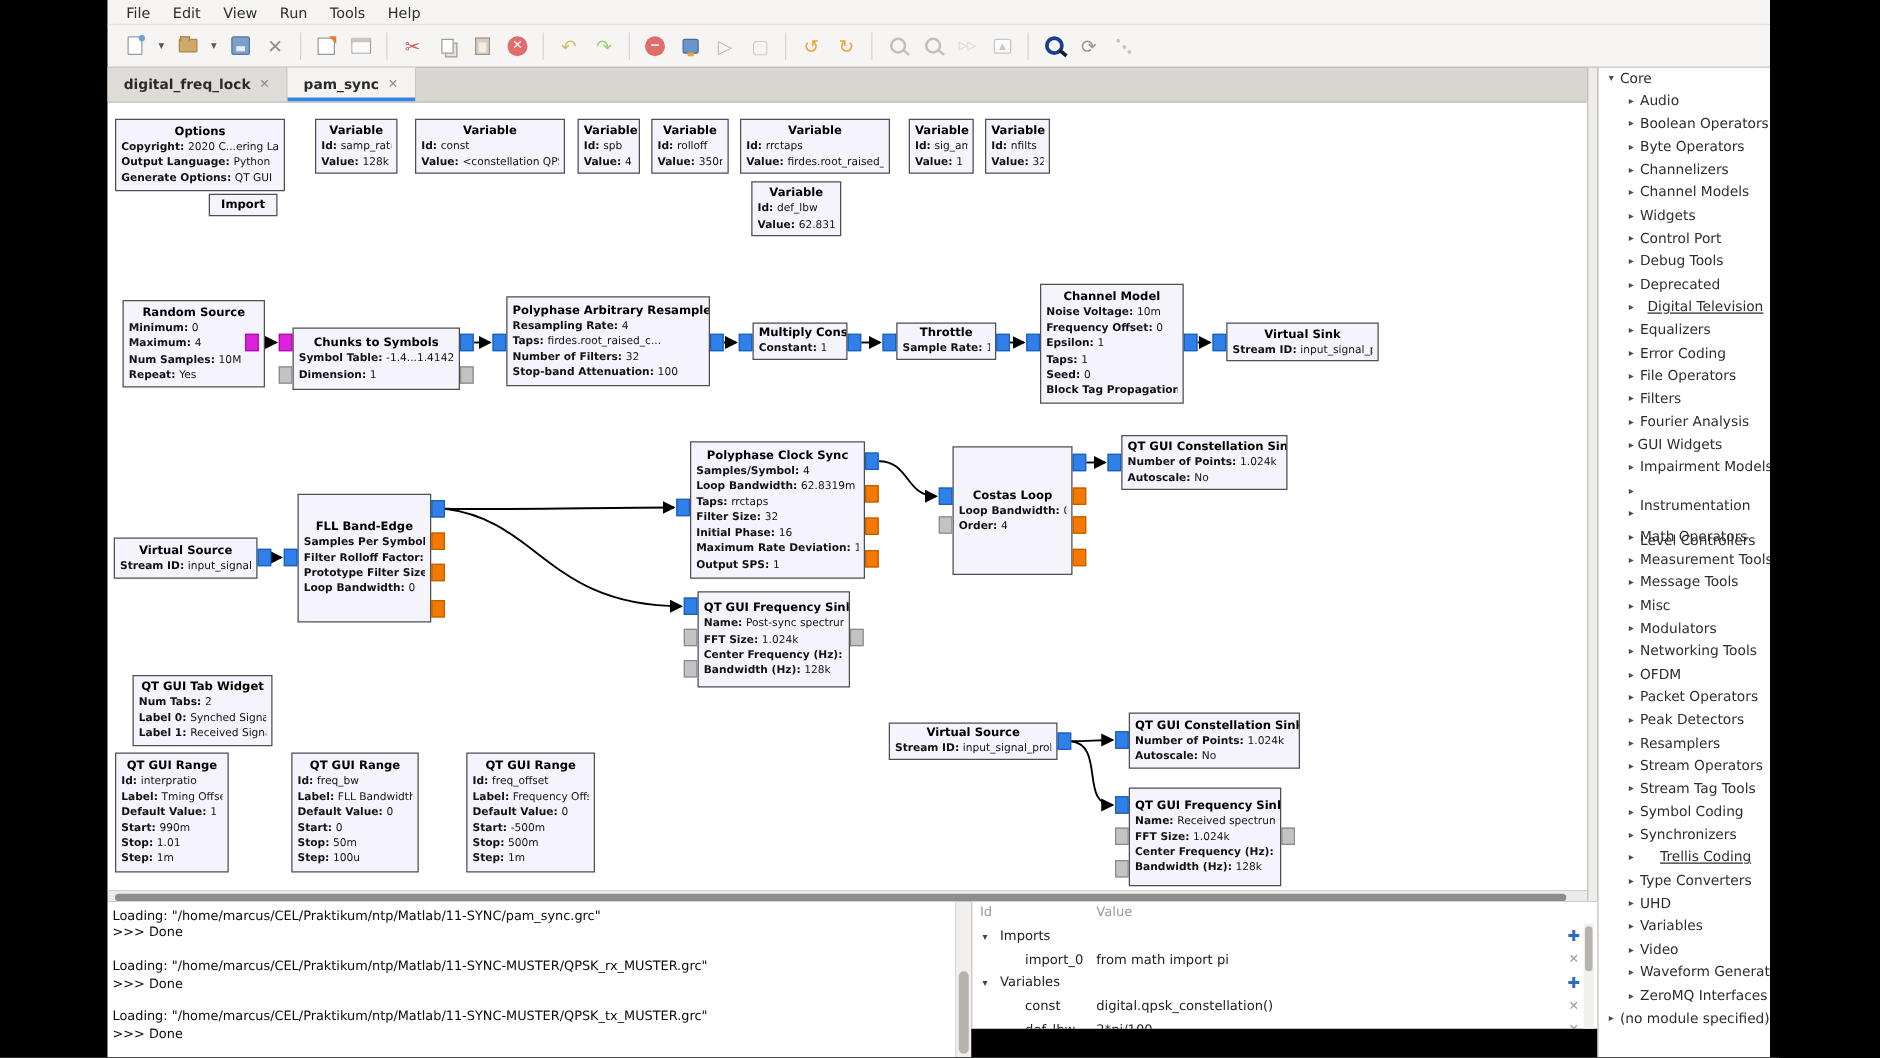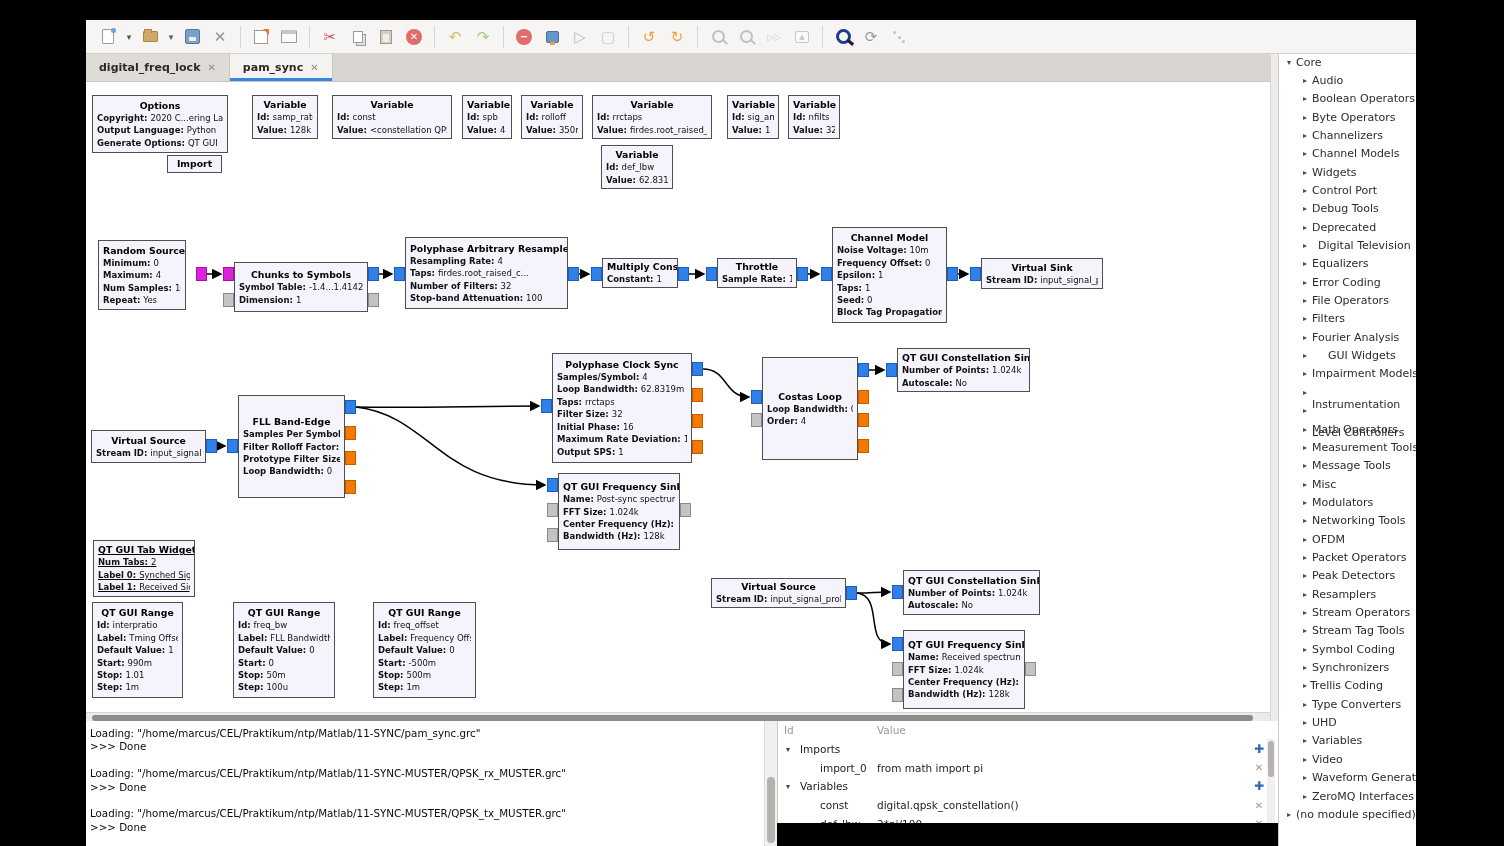--- a/index.html
+++ b/index.html
@@ -93,20 +93,28 @@
   #varpanel-sb .thumb{position:absolute;left:1px;top:2px;width:6px;height:36px;background:#b5b2af;border-radius:3px;}
   .sidebar-black{top:0;height:846px;background:#000;}
 </style>
 </head>
 <body>
 
 <div id="root">
   <div class="abs sidebar-black" style="left:0;width:86px;"></div>
   <div class="abs sidebar-black" style="left:1416px;width:88px;"></div>
 
+  <div class="abs" id="menubar">
+      <span class="menu-item">File</span>
+      <span class="menu-item">Edit</span>
+      <span class="menu-item">View</span>
+      <span class="menu-item">Run</span>
+      <span class="menu-item">Tools</span>
+      <span class="menu-item">Help</span>
+    </div>
   <div class="abs" id="toolbar">
       <span class="tbtn">
         <span class="sh sh-page"></span>
       </span>
       <span class="tbtn caret">▾</span>
       <span class="tbtn">
         <span class="sh sh-folder"></span>
       </span>
       <span class="tbtn caret">▾</span>
       <span class="tbtn">
@@ -245,21 +253,21 @@
       <div class="block" style="left: 641px; top: 13px; width: 52px; height: 44px;">
         <div class="block-title">Variable</div>
         <div class="block-param"><b>Id: </b>sig_amp</div>
         <div class="block-param"><b>Value: </b>1</div>
       </div>
       <div class="block" style="left: 702px; top: 13px; width: 52px; height: 44px;">
         <div class="block-title">Variable</div>
         <div class="block-param"><b>Id: </b>nfilts</div>
         <div class="block-param"><b>Value: </b>32</div>
       </div>
-      <div class="block" style="left: 12px; top: 158px; width: 88px; height: 70px;">
+      <div class="block" style="left: 12px; top: 158px; width: 114px; height: 70px;">
         <div class="block-title">Random Source</div>
         <div class="block-param"><b>Minimum: </b>0</div>
         <div class="block-param"><b>Maximum: </b>4</div>
         <div class="block-param"><b>Num Samples: </b>10M</div>
         <div class="block-param"><b>Repeat: </b>Yes</div>
       </div>
       <div class="port port-magenta" style="left: 110px; top: 185px;"></div>
       <div class="block" style="left: 148px; top: 180px; width: 134px; height: 50px;">
         <div class="block-title">Chunks to Symbols</div>
         <div class="block-param"><b>Symbol Table: </b>-1.4...1.41421j</div>
@@ -359,21 +367,21 @@
         <div class="block-title">QT GUI Frequency Sink</div>
         <div class="block-param"><b>Name: </b>Post-sync spectrum</div>
         <div class="block-param"><b>FFT Size: </b>1.024k</div>
         <div class="block-param"><b>Center Frequency (Hz): </b>0</div>
         <div class="block-param"><b>Bandwidth (Hz): </b>128k</div>
       </div>
       <div class="port port-blue" style="left: 461px; top: 396px;"></div>
       <div class="port port-gray" style="left: 461px; top: 421px;"></div>
       <div class="port port-gray" style="left: 461px; top: 446px;"></div>
       <div class="port port-gray" style="left: 594px; top: 421px;"></div>
-      <div class="block" style="left: 7px; top: 458px; width: 102px; height: 57px; text-decoration: underline;">
+      <div class="block" style="left: 20px; top: 458px; width: 112px; height: 57px;">
         <div class="block-title">QT GUI Tab Widget</div>
         <div class="block-param"><b>Num Tabs: </b>2</div>
         <div class="block-param"><b>Label 0: </b>Synched Signal</div>
         <div class="block-param"><b>Label 1: </b>Received Signal</div>
       </div>
       <div class="block" style="left: 6px; top: 520px; width: 91px; height: 96px;">
         <div class="block-title">QT GUI Range</div>
         <div class="block-param"><b>Id: </b>interpratio</div>
         <div class="block-param"><b>Label: </b>Tming Offset</div>
         <div class="block-param"><b>Default Value: </b>1</div>
@@ -464,21 +472,21 @@
       <div class="tree-row" style="top: 145.8px; padding-left: 21px;">
         <span class="tri">▸</span>
         <span style="margin-left: 2px;">Debug Tools</span>
       </div>
       <div class="tree-row" style="top: 164.15px; padding-left: 21px;">
         <span class="tri">▸</span>
         <span style="margin-left: 2px;">Deprecated</span>
       </div>
       <div class="tree-row" style="top: 182.5px; padding-left: 21px;">
         <span class="tri">▸</span>
-        <span style="margin-left: 8px;">Digital Television</span>
+        <span style="margin-left: 8px; text-decoration: underline;">Digital Television</span>
       </div>
       <div class="tree-row" style="top: 200.85px; padding-left: 21px;">
         <span class="tri">▸</span>
         <span style="margin-left: 2px;">Equalizers</span>
       </div>
       <div class="tree-row" style="top: 219.2px; padding-left: 21px;">
         <span class="tri">▸</span>
         <span style="margin-left: 2px; text-align: center;">Error Coding</span>
       </div>
       <div class="tree-row" style="top: 237.55px; padding-left: 21px;">
@@ -488,21 +496,21 @@
       <div class="tree-row" style="top: 255.9px; padding-left: 21px;">
         <span class="tri">▸</span>
         <span style="margin-left: 2px;">Filters</span>
       </div>
       <div class="tree-row" style="top: 274.25px; padding-left: 21px;">
         <span class="tri">▸</span>
         <span style="margin-left: 2px;">Fourier Analysis</span>
       </div>
       <div class="tree-row" style="top: 292.6px; padding-left: 21px;">
         <span class="tri">▸</span>
-        <span style="margin-left: 18px;">GUI Widgets</span>
+        <span style="margin-left: 0;">GUI Widgets</span>
       </div>
       <div class="tree-row" style="top: 310.95px; padding-left: 21px;">
         <span class="tri">▸</span>
         <span style="margin-left: 2px;">Impairment Models</span>
       </div>
       <div class="tree-row" style="top: 329.3px; padding-left: 21px;">
         <span class="tri">▸</span>
         <span style="margin-left: 2px; margin-top: 25px;">Instrumentation</span>
       </div>
       <div class="tree-row" style="top: 347.65px; padding-left: 21px;">
@@ -560,21 +568,21 @@
       <div class="tree-row" style="top: 586.2px; padding-left: 21px;">
         <span class="tri">▸</span>
         <span style="margin-left: 2px;">Symbol Coding</span>
       </div>
       <div class="tree-row" style="top: 604.55px; padding-left: 21px;">
         <span class="tri">▸</span>
         <span style="margin-left: 2px;">Synchronizers</span>
       </div>
       <div class="tree-row" style="top: 622.9px; padding-left: 21px;">
         <span class="tri">▸</span>
-        <span style="margin-left: 0;">Trellis Coding</span>
+        <span style="margin-left: 18px; text-decoration: underline;">Trellis Coding</span>
       </div>
       <div class="tree-row" style="top: 641.25px; padding-left: 21px;">
         <span class="tri">▸</span>
         <span style="margin-left: 2px;">Type Converters</span>
       </div>
       <div class="tree-row" style="top: 659.6px; padding-left: 21px;">
         <span class="tri">▸</span>
         <span style="margin-left: 2px;">UHD</span>
       </div>
       <div class="tree-row" style="top: 677.95px; padding-left: 21px;">

